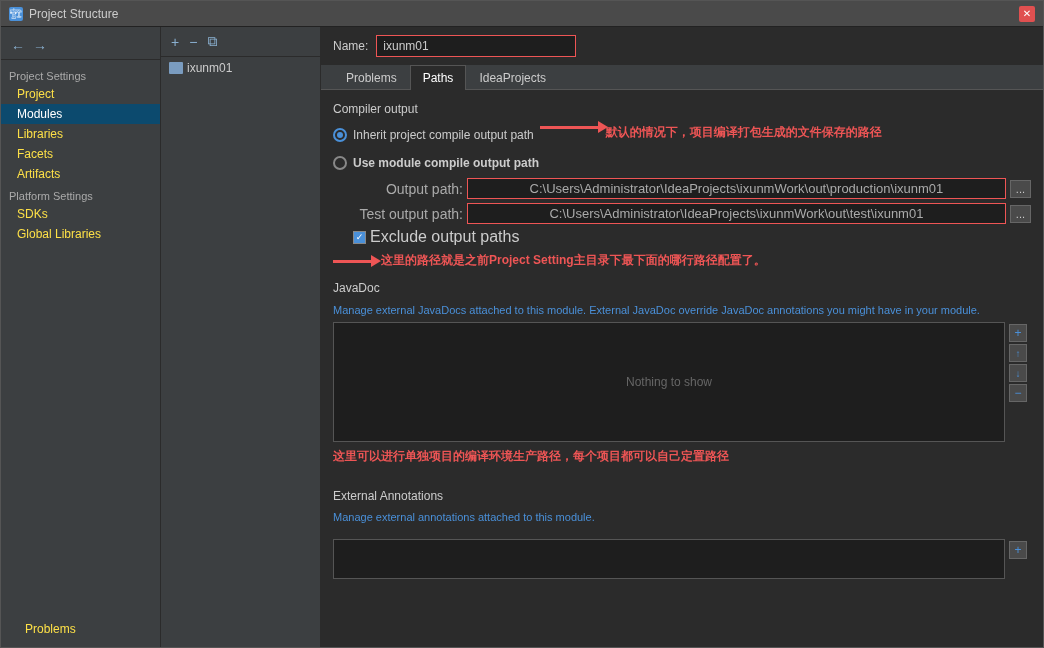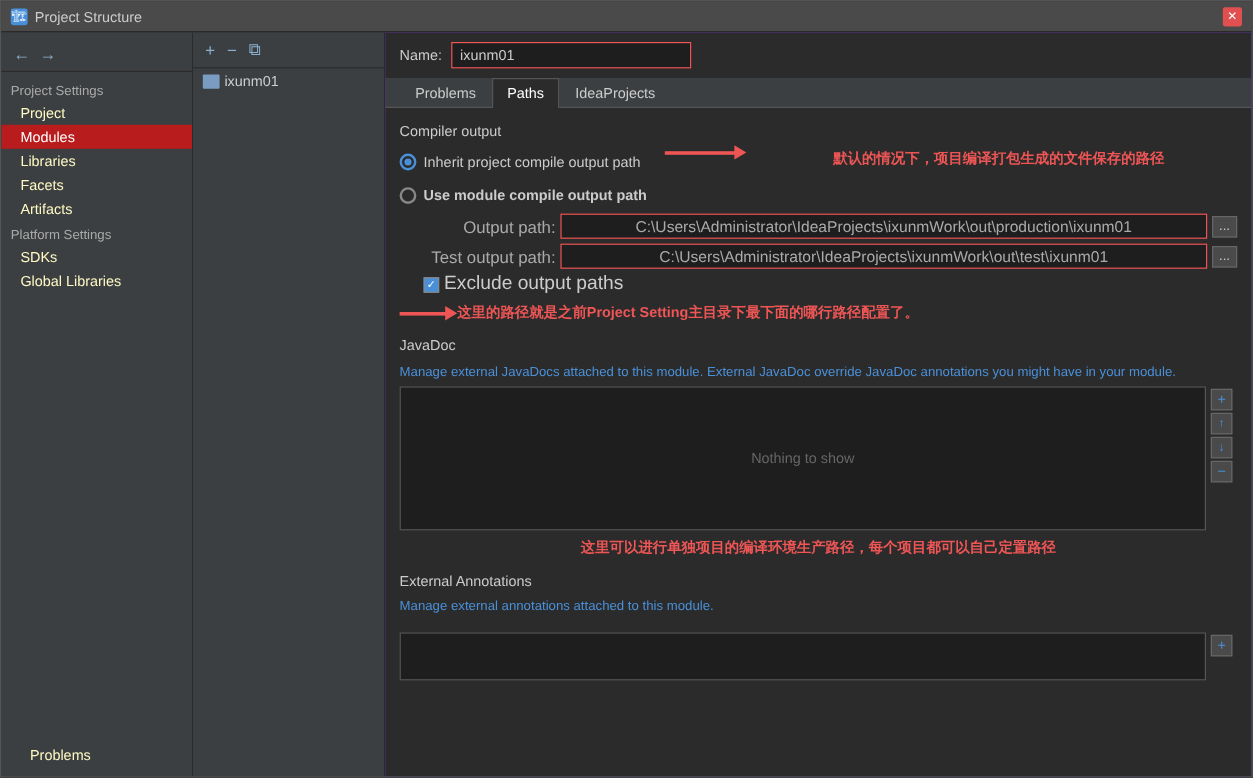--- a/index.html
+++ b/index.html
@@ -65,26 +65,26 @@
 
     .sidebar-section-title {
       color: #aaa;
       font-size: 11px;
       font-weight: normal;
       padding: 6px 8px 2px 8px;
     }
 
     .sidebar-item {
       padding: 3px 8px 3px 16px;
-      color: #fef9c3;
+      color: #fde047;
       cursor: pointer;
       font-size: 12px;
     }
     .sidebar-item.selected {
-      background: #b91c1c;
+      background: #0c4a6e;
       color: white;
     }
 
     
     .middle-panel {
       width: 160px;
       background: #3c3f41;
       border-right: 1px solid #2b2b2b;
       display: flex;
       flex-direction: column;
@@ -255,21 +255,21 @@
       width: 13px;
       height: 13px;
       border: 1px solid #888;
       background: #4a90d9;
       display: flex;
       align-items: center;
       justify-content: center;
     }
     .checkbox-label { color: #ccc; font-size: 16px; }
 
-    .javadoc-section { margin-bottom: 12px; }
+    .javadoc-section { margin-bottom: 24px; }
     .javadoc-desc {
       color: #4a90d9;
       font-size: 11px;
       margin-bottom: 4px;
       line-height: 1.4;
     }
 
     .list-area {
       background: #1e1e1e;
       border: 1px solid #555;
@@ -305,21 +305,20 @@
       background: #1e1e1e;
       border: 1px solid #555;
       height: 40px;
       position: relative;
     }
 
     .chinese-note {
       color: #e55;
       font-size: 12px;
       font-weight: bold;
-      text-align: center;
     }
   </style>
 </head>
 <body>
 
 <div class="window">
 
   <div class="title-bar">
     <div class="title-bar-left">
       <div class="title-bar-icon">🏗</div>
@@ -399,21 +398,21 @@
         <div class="tab">
           <span>IdeaProjects</span>
         </div>
       </div>
 
       <div class="panel-content">
 
         <div class="compiler-output-section">
           <div class="section-title">Compiler output</div>
 
-          <div style="position: relative; display: flex; align-items: flex-start; gap: 20px; margin-bottom: 6px;">
+          <div style="position: relative; display: flex; align-items: flex-start; gap: 6px; margin-bottom: 6px;">
             <div style="flex: 0 0 auto;">
               <div class="radio-option">
                 <div class="radio-circle selected"></div>
                 <span class="radio-label">Inherit project compile output path</span>
               </div>
             </div>
 
             <div style="display: flex; align-items: center; gap: 4px; margin-top: 2px;">
               <div style="width: 60px; height: 3px; background: #e55; position: relative;">
                 <div style="position: absolute; right: -8px; top: -5px; width: 0; height: 0; border-top: 6px solid transparent; border-bottom: 6px solid transparent; border-left: 10px solid #e55;"></div>

